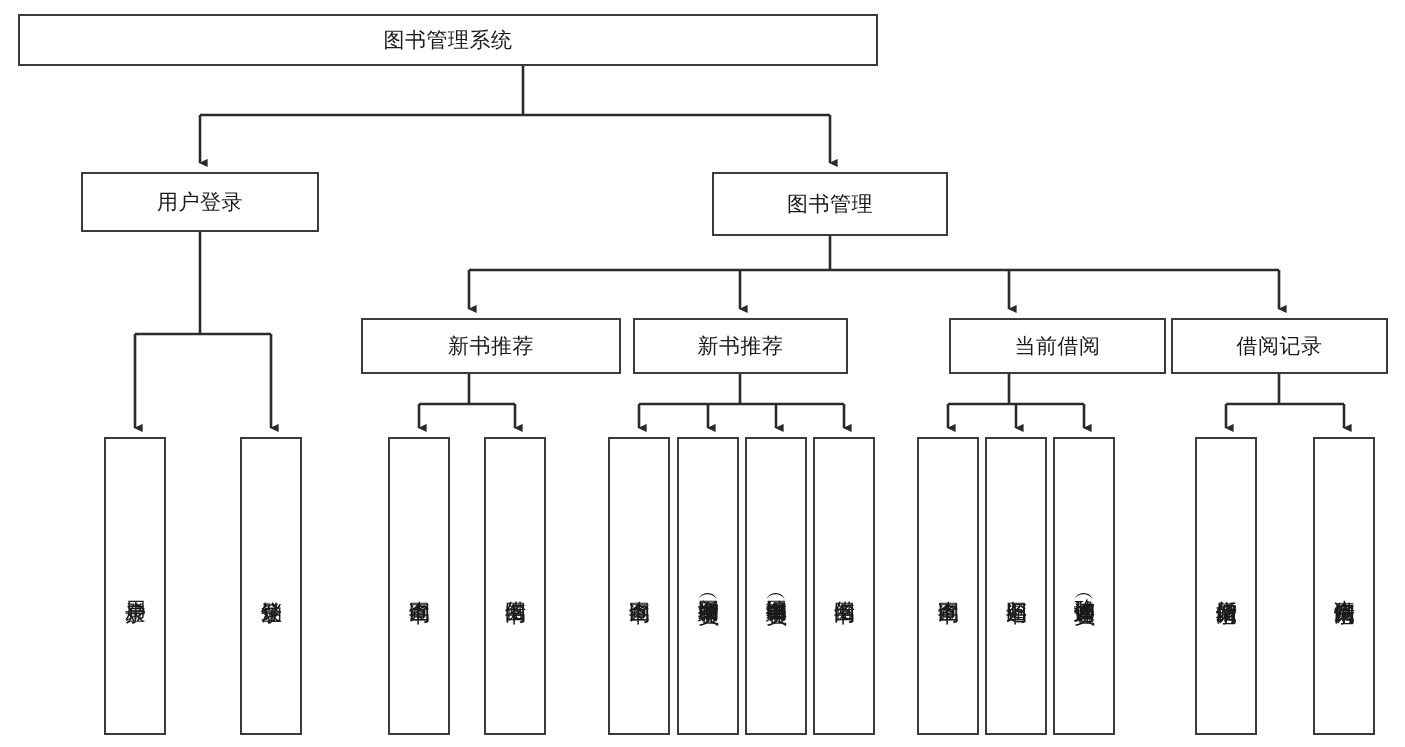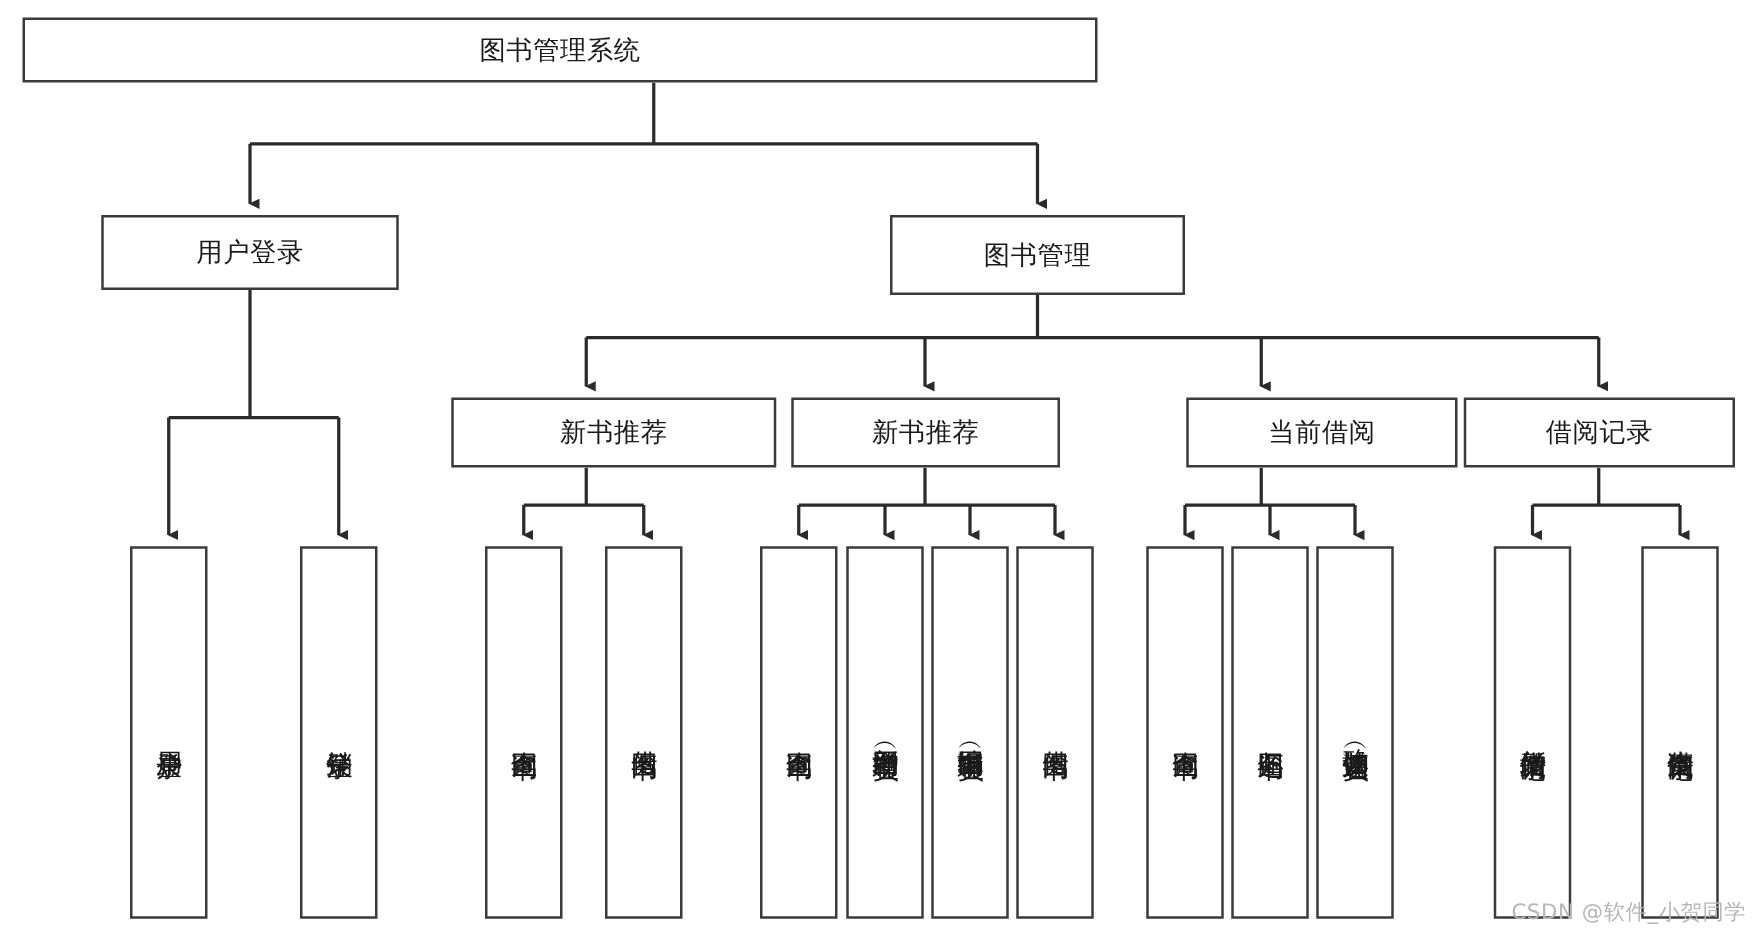--- a/index.html
+++ b/index.html
@@ -176,14 +176,13 @@
         <span class="vtext">确认归还（管理员）</span>
       </div>
       <div class="node node-v mid" style="left: 1195px; top: 437px; width: 62px; height: 298px;">
         <span class="vtext">新增借阅记录</span>
       </div>
       <div class="node node-v mid" style="left: 1313px; top: 437px; width: 62px; height: 298px;">
         <span class="vtext">查询借阅记录</span>
       </div>
     </div>
 
-  <div id="watermark">CSDN @软件_小贺同学</div>
 </div>
 
 </body></html>

